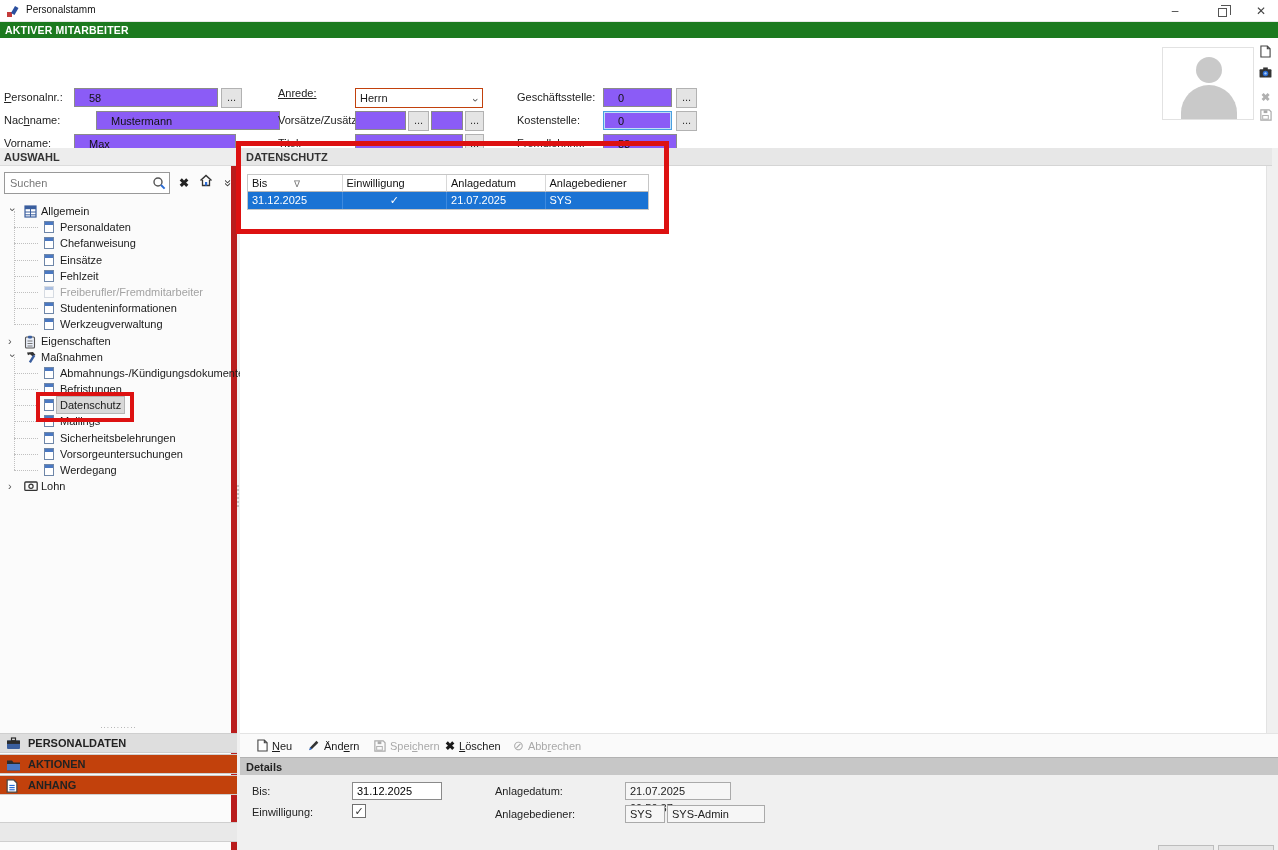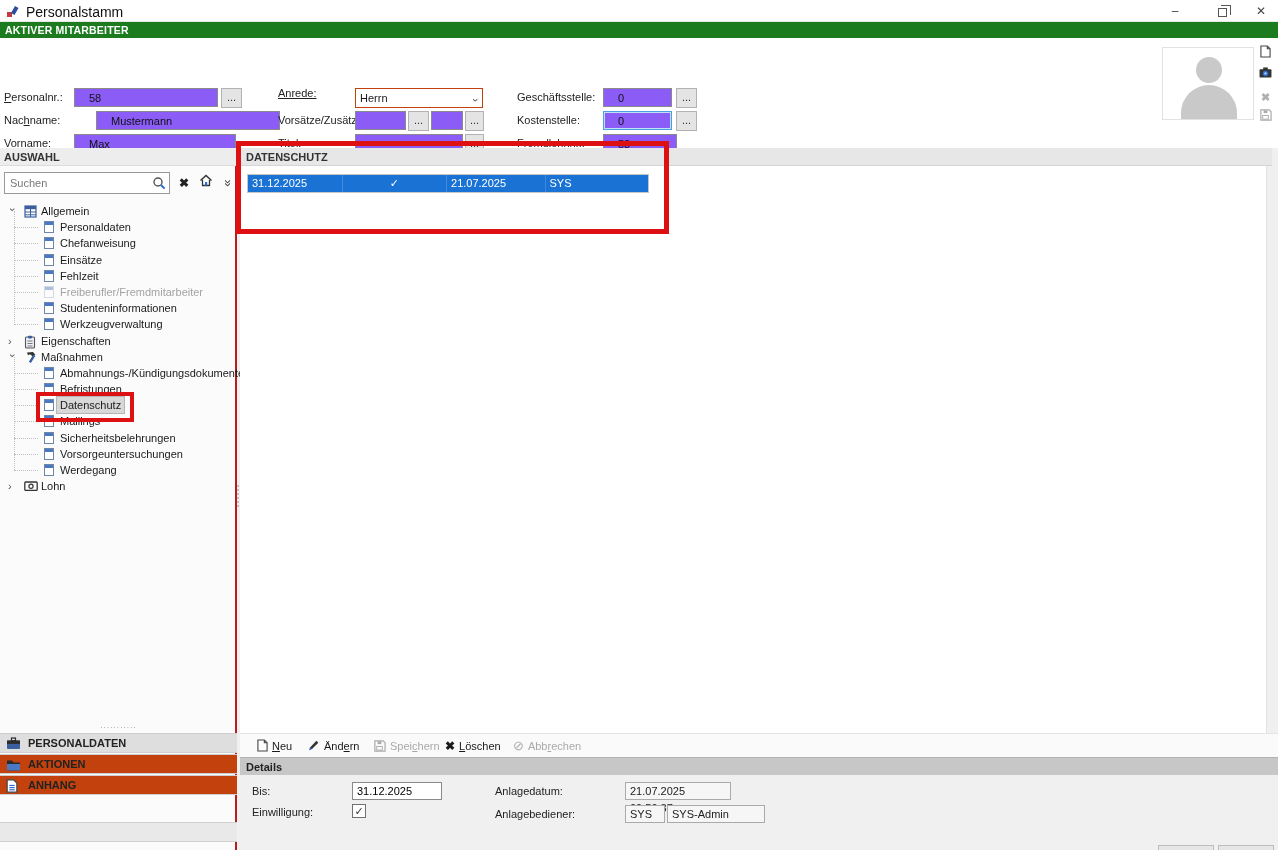--- a/index.html
+++ b/index.html
@@ -3,21 +3,21 @@
 <meta charset="utf-8">
 <style>
   * { box-sizing: border-box; margin: 0; padding: 0; }
   html,body { width:1278px; height:850px; overflow:hidden; }
   body { font-family:"Liberation Sans",sans-serif; font-size:11px; color:#1a1a1a; background:#f0f0f0; position:relative; }
   .abs { position:absolute; }
 
   
   .titlebar { top:0; left:0; width:1278px; height:22px; background:#ffffff; border-bottom:1px solid #e8e8e8; }
   .titlebar .logo { position:absolute; left:6px; top:4px; width:14px; height:14px; }
-  .titlebar .title { position:absolute; left:26px; top:4px; font-size:14px; color:#111; }
+  .titlebar .title { position:absolute; left:26px; top:4px; font-size:10px; color:#111; }
   .winbtn { position:absolute; top:0; width:34px; height:22px; text-align:center; line-height:22px; color:#444; font-size:12px; }
   .winbtn.min { left:1158px; }
   .winbtn.restore { left:1205px; }
   .winbtn.close { left:1244px; }
   .restore-glyph { display:inline-block; width:9px; height:9px; border:1px solid #555; position:relative; top:2px; background:#fff; }
   .restore-glyph::before { content:""; position:absolute; left:2px; top:-4px; width:9px; height:9px; border:1px solid #555; border-left:none; border-bottom:none; }
 
   
   .statusbar { top:22px; left:0; width:1278px; height:16px; background:#1c7a1f; color:#fff; font-weight:bold; font-size:10.5px; line-height:16px; padding-left:5px; letter-spacing:.2px; }
 
@@ -31,21 +31,21 @@
   .selectbox { position:absolute; height:20px; border:1px solid #c2410c; background:#fff; font-size:11px; line-height:18px; padding:0 4px; }
   .selectbox .chev { position:absolute; right:4px; top:2px; color:#555; transform:rotate(90deg); font-size:11px; }
 
   
   .navrow { position:absolute; top:126px; left:0; height:20px; }
   .neubtn { position:absolute; left:16px; top:0; height:20px; line-height:20px; color:#222; }
   .neubtn svg { vertical-align:-2px; margin-right:4px; }
   .navarrow { position:absolute; top:0; height:20px; line-height:19px; font-size:13px; color:#333; text-align:center; width:20px; }
 
   
-  .sidebar { top:148px; left:0; width:237px; height:702px; background:#fbfbfb; border-right:2px solid #b91c1c; }
+  .sidebar { top:148px; left:0; width:237px; height:702px; background:#fbfbfb; border-right:6px solid #b91c1c; }
   .sb-header { position:absolute; top:0; left:0; width:237px; height:18px; background:#ededed; border-bottom:1px solid #dcdcdc; font-weight:bold; color:#333; line-height:18px; padding-left:4px; font-size:11px; }
   .searchrow { position:absolute; top:24px; left:4px; width:230px; height:22px; }
   .searchinput { position:absolute; left:0; top:0; width:166px; height:22px; border:1px solid #999; padding:0 20px 0 5px; font-size:11px; font-family:"Liberation Sans",sans-serif; background:#fff; }
   .searchinput::placeholder { color:#777; }
   .searchmag { position:absolute; left:148px; top:4px; }
   .sq-btn { position:absolute; top:0; width:20px; height:22px; text-align:center; line-height:22px; color:#222; }
   .sq-btn.clear { left:170px; font-size:12px; font-weight:bold; }
   .sq-btn.home { left:192px; }
   .sq-btn.collapse { left:214px; }
   .dblchev { display:inline-block; transform:rotate(90deg); font-size:13px; color:#333; }
@@ -372,20 +372,26 @@
   </div>
   <div class="accblank" style="top:674px;"></div>
 </div>
 
 <div class="abs vsplit-dots"></div>
 
 <div class="abs main-header">DATENSCHUTZ</div>
 
 <div class="abs main-content">
   <div class="dtable">
+    <div class="drow dhead">
+      <div class="dcell c0"><span>Bis</span><span class="sortglyph">∇</span></div>
+      <div class="dcell c1">Einwilligung</div>
+      <div class="dcell c2">Anlagedatum</div>
+      <div class="dcell c3">Anlagebediener</div>
+    </div>
     <div class="drow dbody">
       <div class="dcell c0">31.12.2025</div>
       <div class="dcell c1">✓</div>
       <div class="dcell c2">21.07.2025 09:50:37</div>
       <div class="dcell c3">SYS</div>
     </div>
   </div>
 </div>
 
 <div class="abs toolbar">

